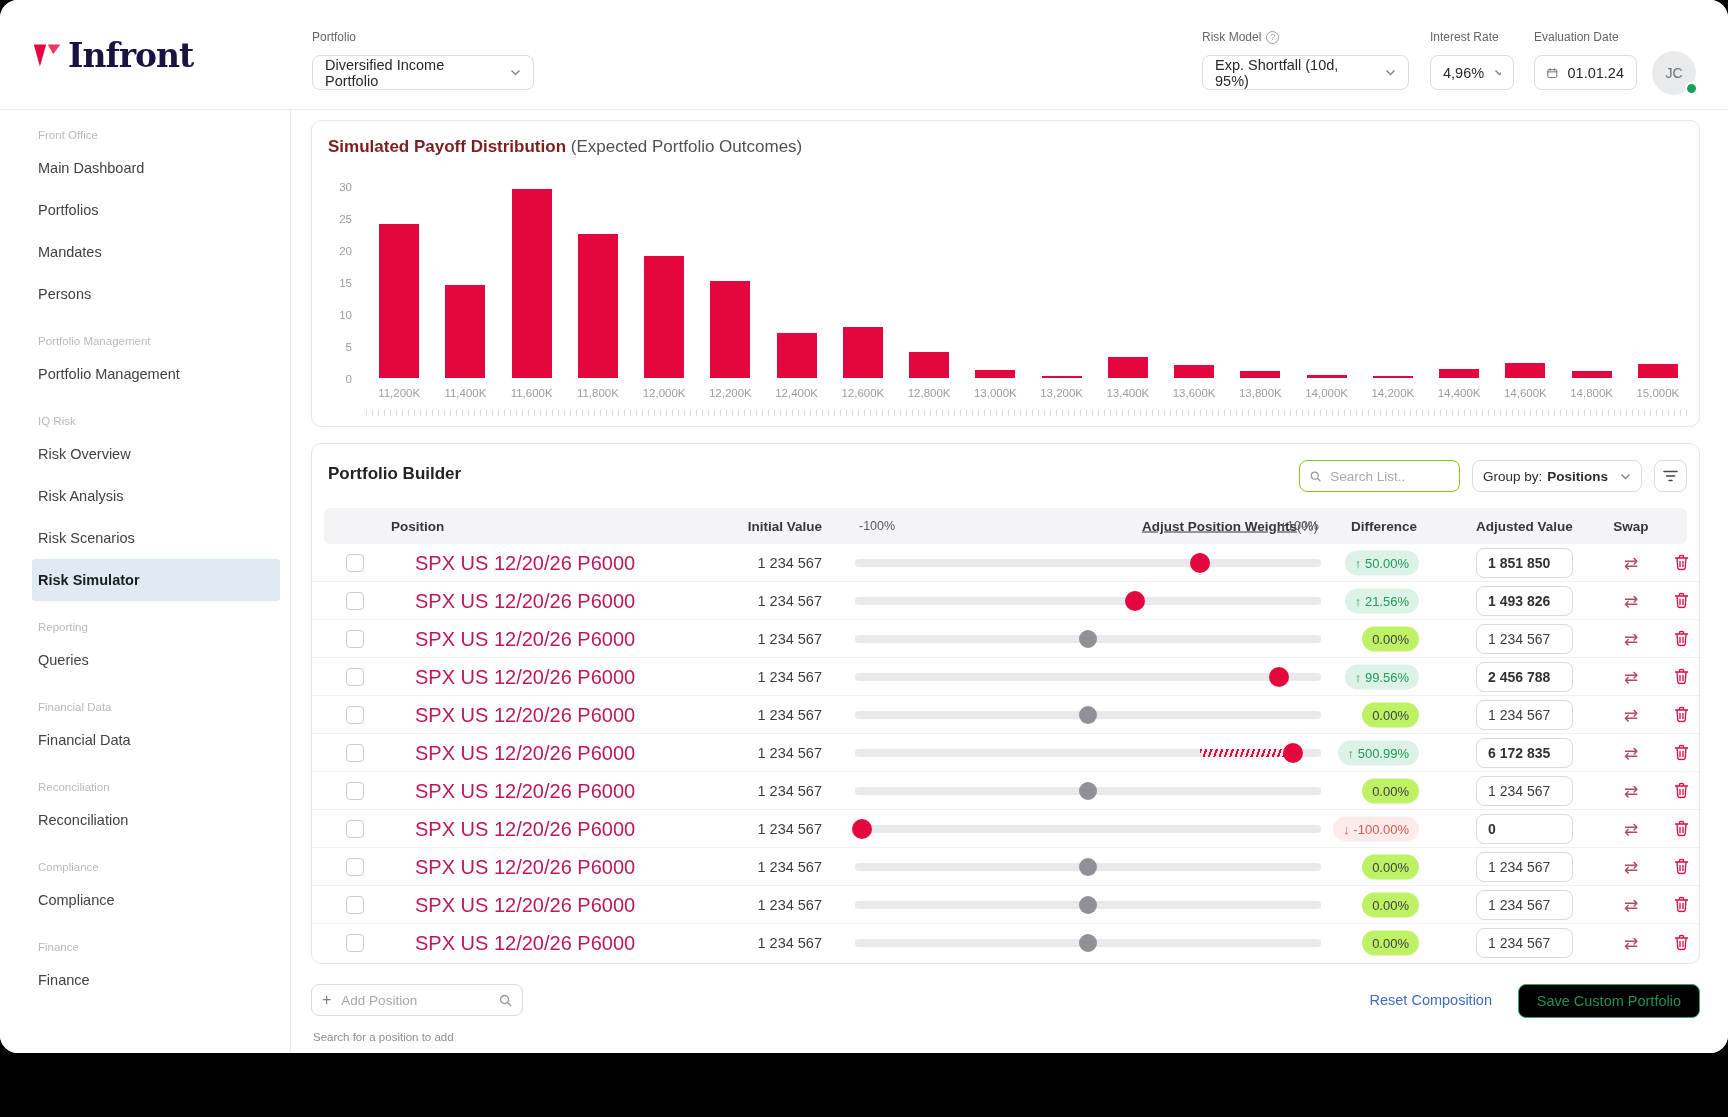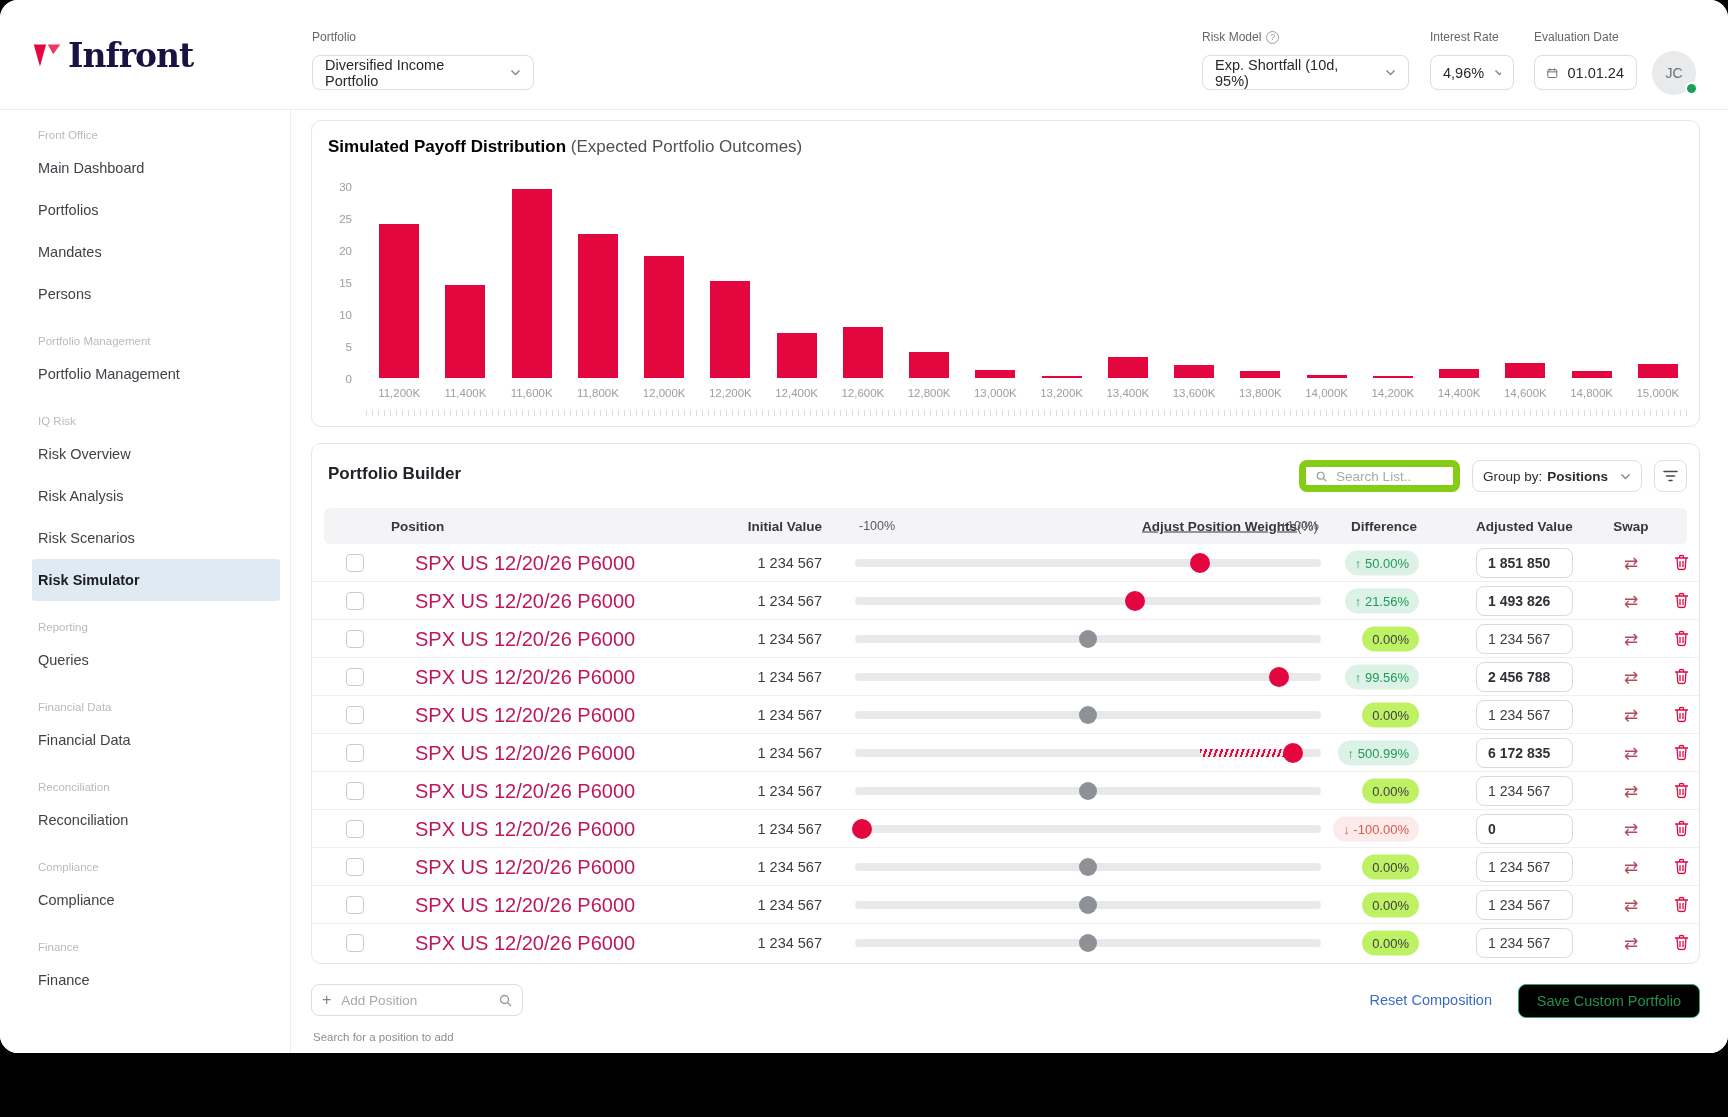--- a/index.html
+++ b/index.html
@@ -23,32 +23,32 @@
   nav.sidebar{position:absolute;top:110px;left:0;bottom:0;width:291px;border-right:1px solid #ececee;padding-top:9px;background:#fff;}
   .side-label{margin:14px 0 0 38px;height:24px;line-height:24px;font-size:11.5px;color:#b7bac0;}
   .side-label:first-child{margin-top:4px;}
   .nav-item{height:42px;line-height:42px;padding-left:38px;font-size:14.5px;color:#3f4248;cursor:pointer;white-space:nowrap;}
   .nav-item.active{background:#dfeaf3;margin:0 10px 0 32px;padding-left:6px;border-radius:3px;font-weight:bold;color:#1b1d20;}
   
   main{position:absolute;left:291px;top:110px;right:0;bottom:0;background:#fff;overflow:hidden;}
   .card{margin-left:20px;width:1389px;border:1px solid #e6e6e9;border-radius:10px;background:#fff;position:relative;}
   .chart-card{margin-top:10px;height:307px;}
   .chart-title{position:absolute;left:16px;top:16px;font-size:17px;color:#4e5156;}
-  .chart-title b{color:#000000;}
+  .chart-title b{color:#7f1d1d;}
   .plot{position:absolute;left:54px;top:61px;width:1325px;height:196px;}
   .bar{position:absolute;bottom:0;background:#e4073f;}
   .ylab{position:absolute;right:calc(100% + 14px);font-size:11.5px;color:#9a9da3;transform:translateY(7px);}
   .xlab{position:absolute;top:calc(100% + 9px);font-size:11.5px;color:#9a9da3;width:67px;text-align:center;}
   .ruler{position:absolute;top:calc(100% + 32px);left:0;right:0;height:6px;
          background:repeating-linear-gradient(90deg,#dcdcdf 0 1px,transparent 1px 6px);}
   
   .builder-card{margin-top:16px;padding-bottom:1px;}
   .b-head{position:relative;height:64px;}
   .b-title{position:absolute;left:16px;top:20px;font-size:17px;font-weight:bold;color:#202327;}
-  .search-box{position:absolute;right:239px;top:16px;width:161px;height:32px;border:7px solid #84cc16;border-radius:8px;
+  .search-box{position:absolute;right:239px;top:16px;width:161px;height:32px;border:1px solid #84cc16;border-radius:8px;
               display:flex;align-items:center;gap:7px;padding:0 10px;}
   .search-box input{border:none;outline:none;width:100%;font-size:13.5px;font-family:inherit;color:#27292e;}
   .search-box input::placeholder{color:#a6a9af;}
   .groupby{position:absolute;right:57px;top:16px;width:170px;height:32px;border:1px solid #dcdde0;border-radius:8px;
            display:flex;align-items:center;gap:5px;padding:0 10px;font-size:13.5px;color:#2a2d31;cursor:pointer;}
   .groupby b{margin-right:auto;}
   .filter-btn{position:absolute;right:12px;top:16px;width:33px;height:32px;border:1px solid #dcdde0;border-radius:8px;
               background:#fff;display:flex;align-items:center;justify-content:center;cursor:pointer;}
   .thead{position:relative;height:36px;font-size:13.5px;color:#34373c;font-weight:bold;}
   .thead::before{content:"";position:absolute;left:12px;right:12px;top:0;bottom:0;background:#f4f4f6;border-radius:6px;}

